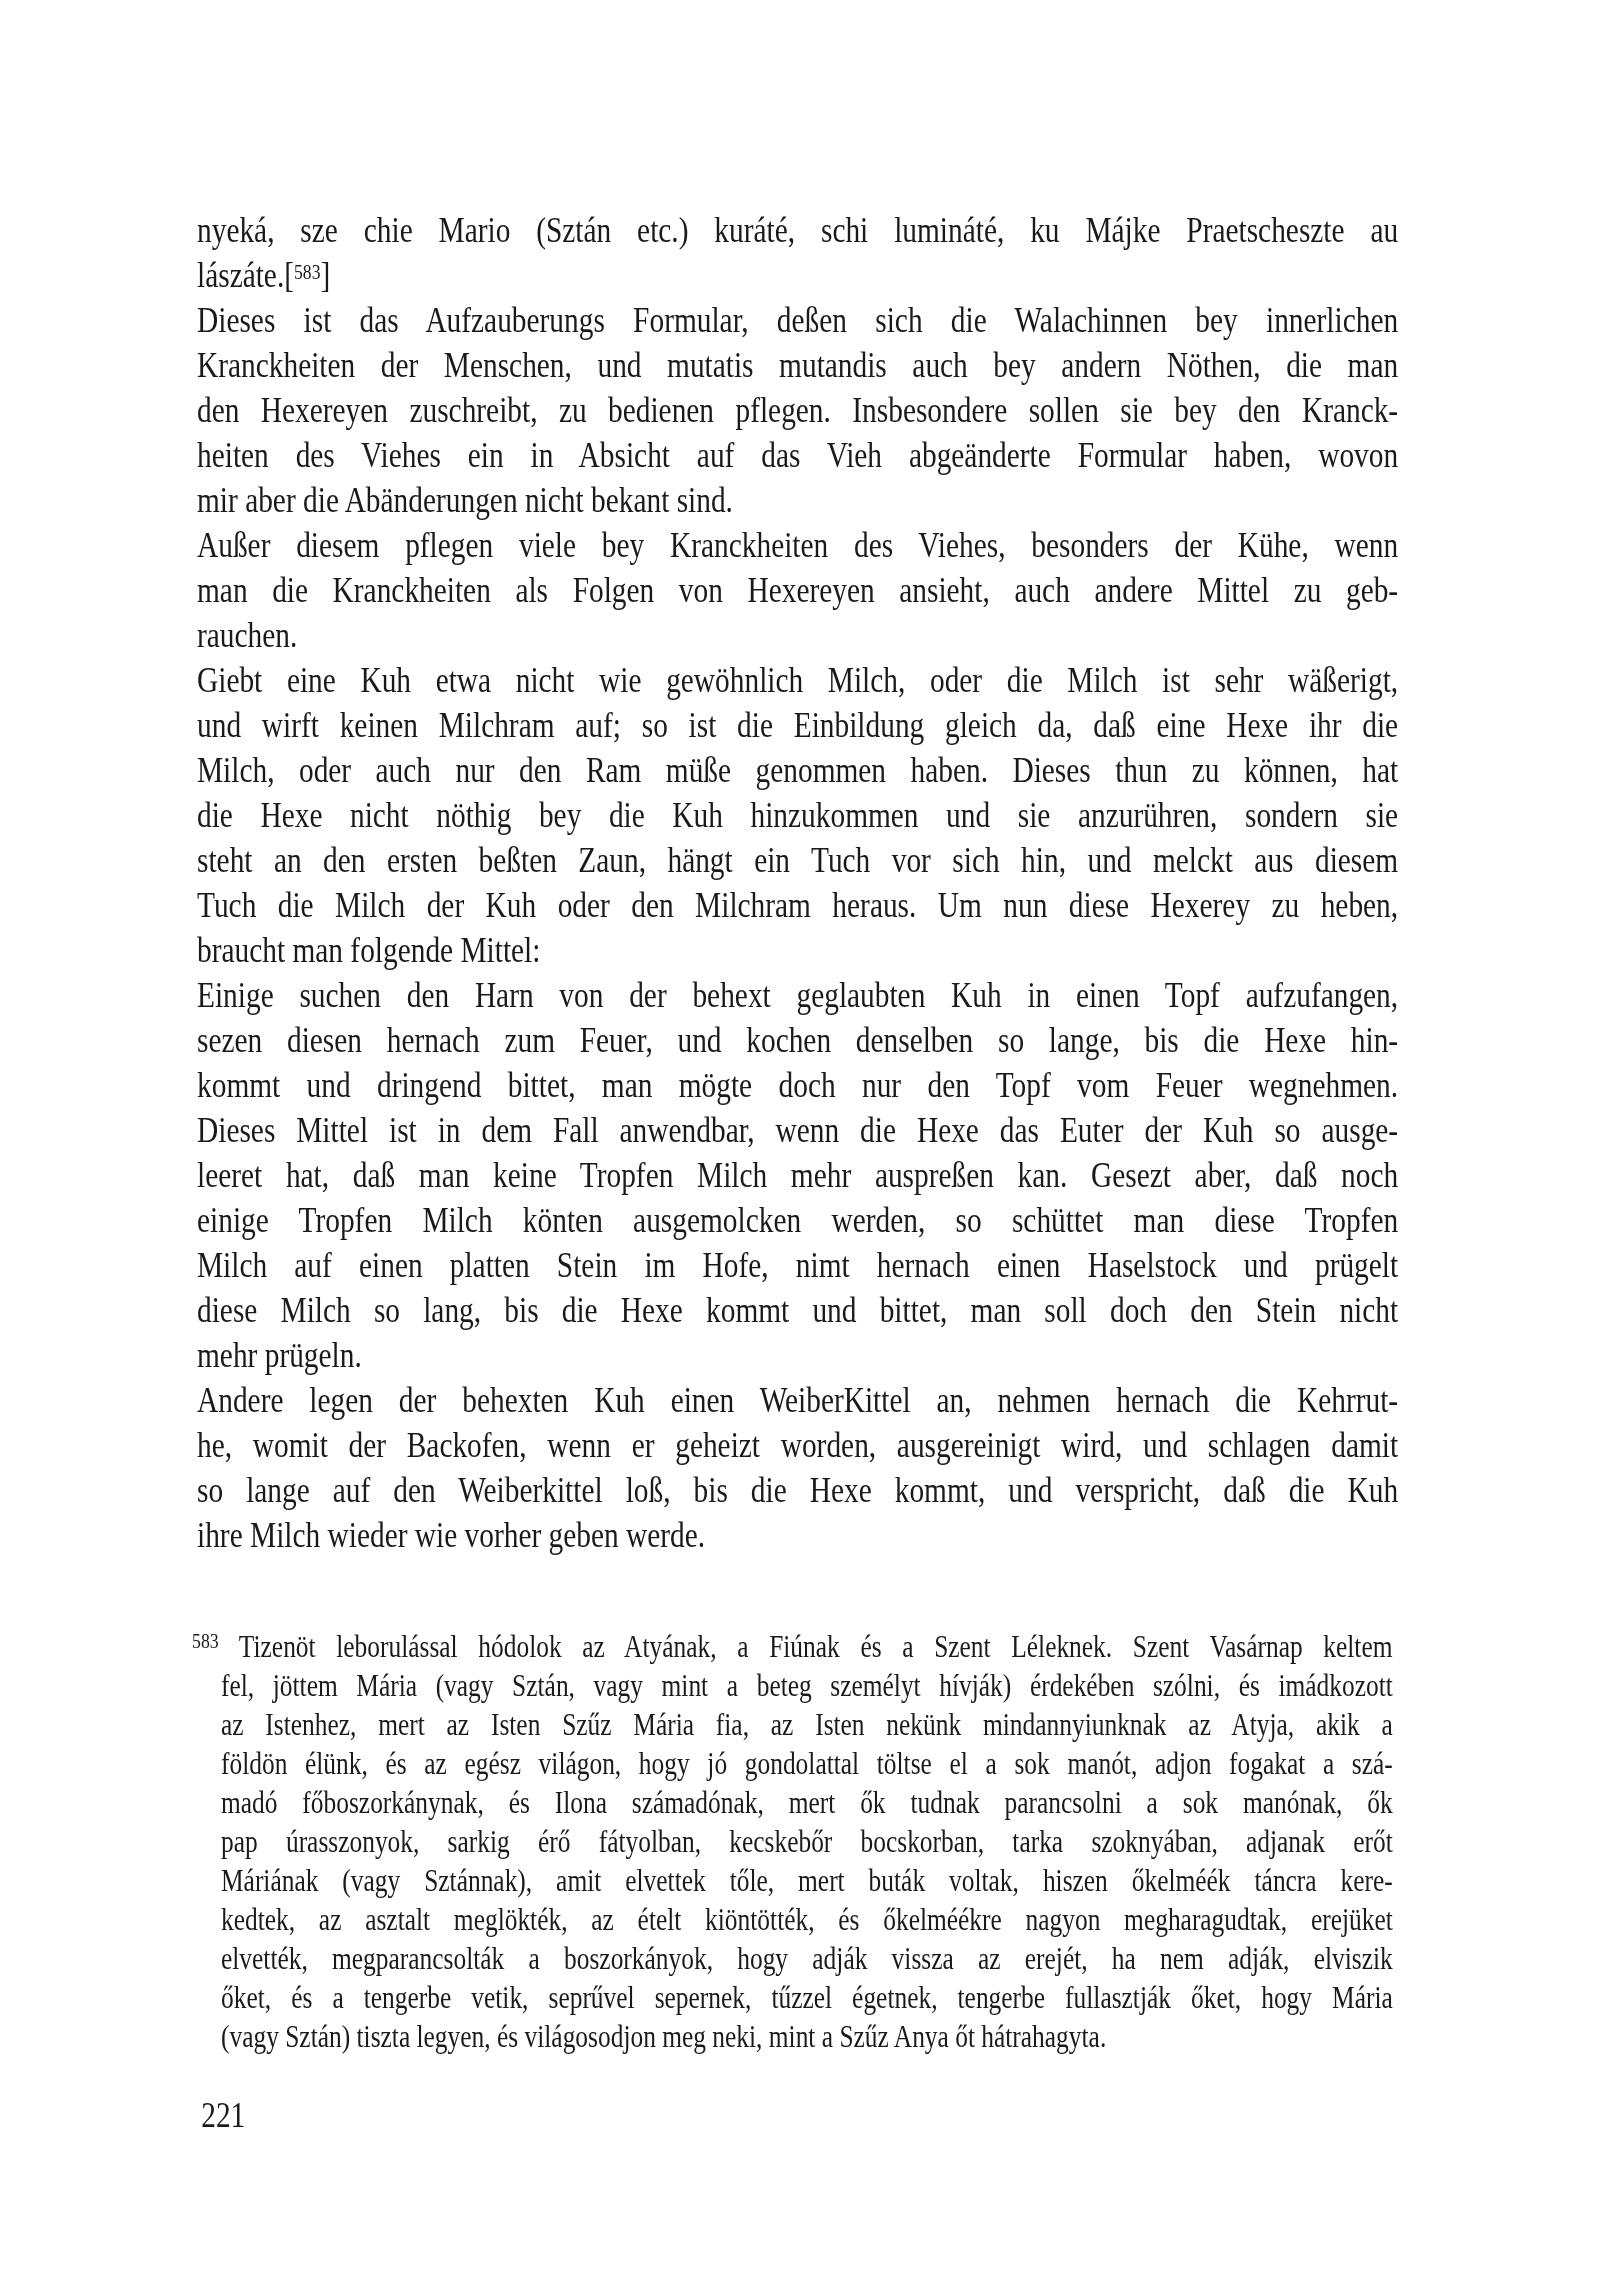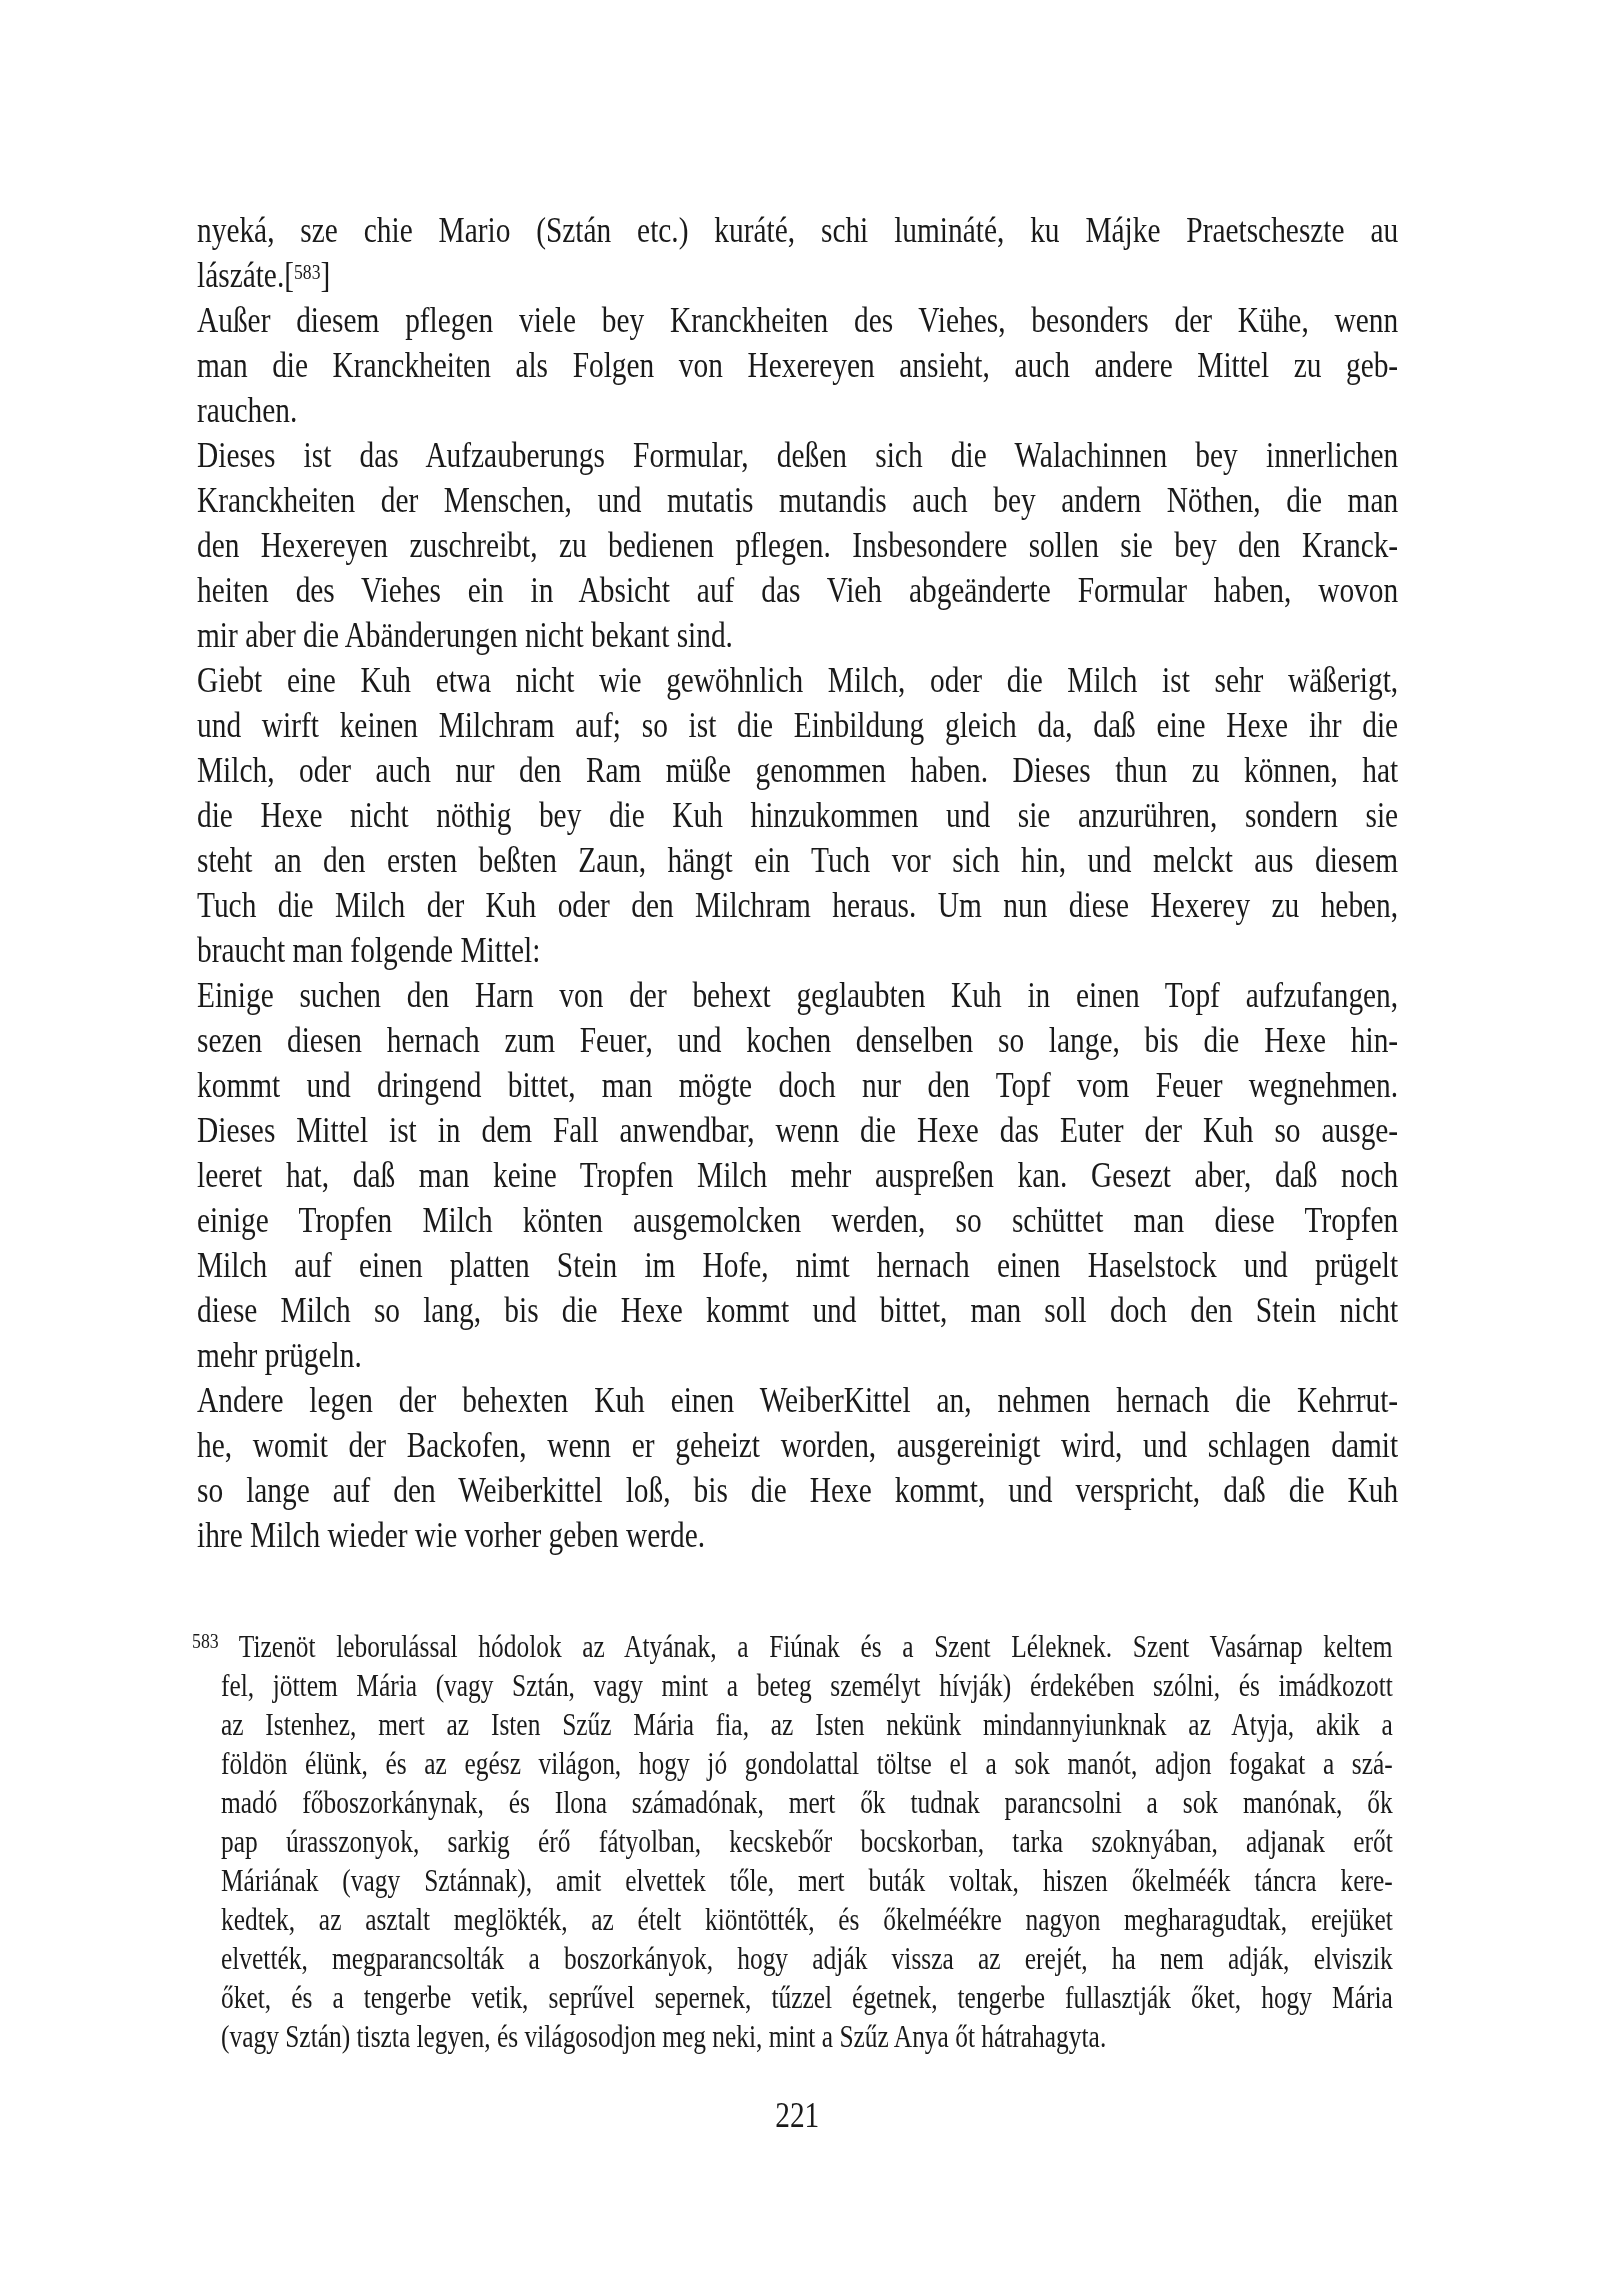--- a/index.html
+++ b/index.html
@@ -63,21 +63,20 @@
   .fnmark {
     font-size: 0.70em;
     vertical-align: 0.42em;
     line-height: 0;
     color: inherit;
   }
   .page-number {
     position: absolute;
     left: 197px; top: 2096px;
     width: 1201px;
-    text-align: center;
     font-size: 35px;
   }
   .pg-inner {
     display: inline-block;
     transform: scaleX(0.84);
     transform-origin: 50% 50%;
   }
 </style>
 </head>
 <body>
@@ -85,31 +84,31 @@
 <div class="page">
 
   <div class="main-text">
 
     <div class="para">
       <div class="ln">nyeká, sze chie Mario (Sztán etc.) kuráté, schi lumináté, ku Májke Praetscheszte au</div>
       <div class="ln pl"><span>lászáte.[</span><sup class="supref">583</sup><span>]</span></div>
     </div>
 
     <div class="para">
-      <div class="ln">Außer diesem pflegen viele bey Kranckheiten des Viehes, besonders der Kühe, wenn</div>
-      <div class="ln">man die Kranckheiten als Folgen von Hexereyen ansieht, auch andere Mittel zu geb-</div>
-      <div class="ln pl">rauchen.</div>
-    </div>
-
-    <div class="para">
       <div class="ln">Dieses ist das Aufzauberungs Formular, deßen sich die Walachinnen bey innerlichen</div>
       <div class="ln">Kranckheiten der Menschen, und mutatis mutandis auch bey andern Nöthen, die man</div>
       <div class="ln">den Hexereyen zuschreibt, zu bedienen pflegen. Insbesondere sollen sie bey den Kranck-</div>
       <div class="ln">heiten des Viehes ein in Absicht auf das Vieh abgeänderte Formular haben, wovon</div>
       <div class="ln pl">mir aber die Abänderungen nicht bekant sind.</div>
+    </div>
+
+    <div class="para">
+      <div class="ln">Außer diesem pflegen viele bey Kranckheiten des Viehes, besonders der Kühe, wenn</div>
+      <div class="ln">man die Kranckheiten als Folgen von Hexereyen ansieht, auch andere Mittel zu geb-</div>
+      <div class="ln pl">rauchen.</div>
     </div>
 
     <div class="para">
       <div class="ln">Giebt eine Kuh etwa nicht wie gewöhnlich Milch, oder die Milch ist sehr wäßerigt,</div>
       <div class="ln">und wirft keinen Milchram auf; so ist die Einbildung gleich da, daß eine Hexe ihr die</div>
       <div class="ln">Milch, oder auch nur den Ram müße genommen haben. Dieses thun zu können, hat</div>
       <div class="ln">die Hexe nicht nöthig bey die Kuh hinzukommen und sie anzurühren, sondern sie</div>
       <div class="ln">steht an den ersten beßten Zaun, hängt ein Tuch vor sich hin, und melckt aus diesem</div>
       <div class="ln">Tuch die Milch der Kuh oder den Milchram heraus. Um nun diese Hexerey zu heben,</div>
       <div class="ln pl">braucht man folgende Mittel:</div>

